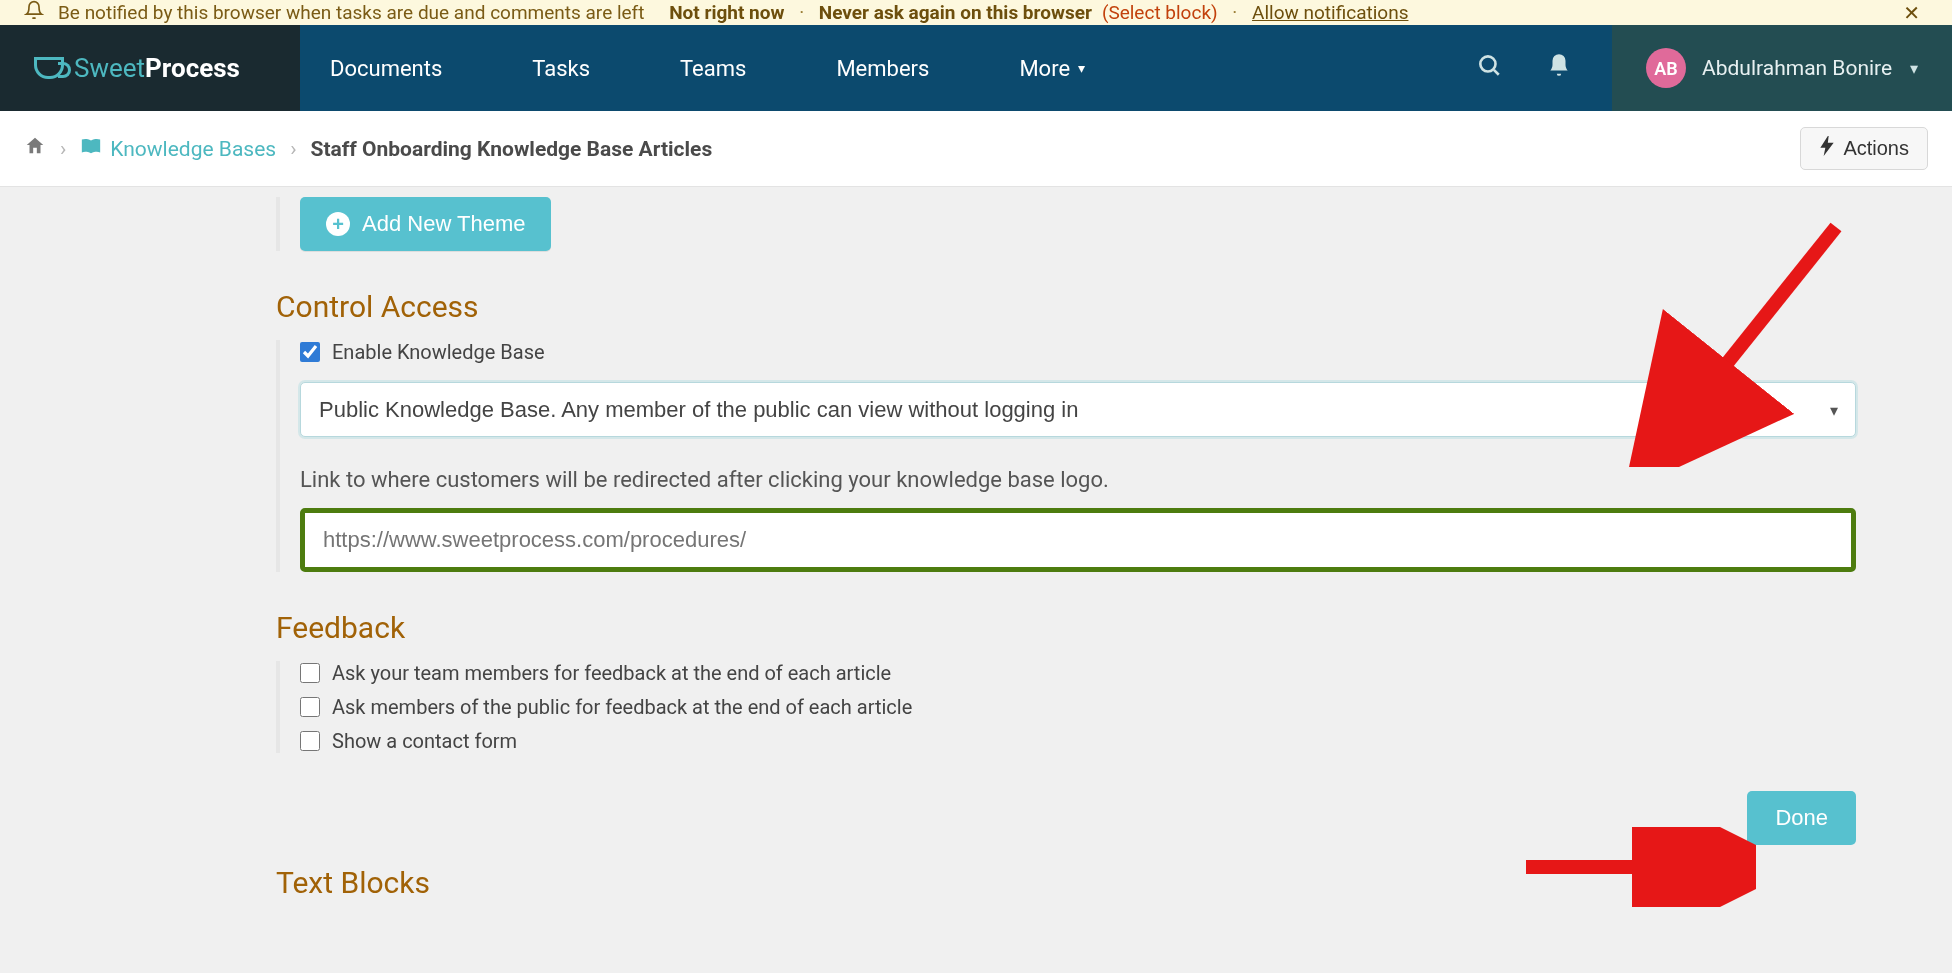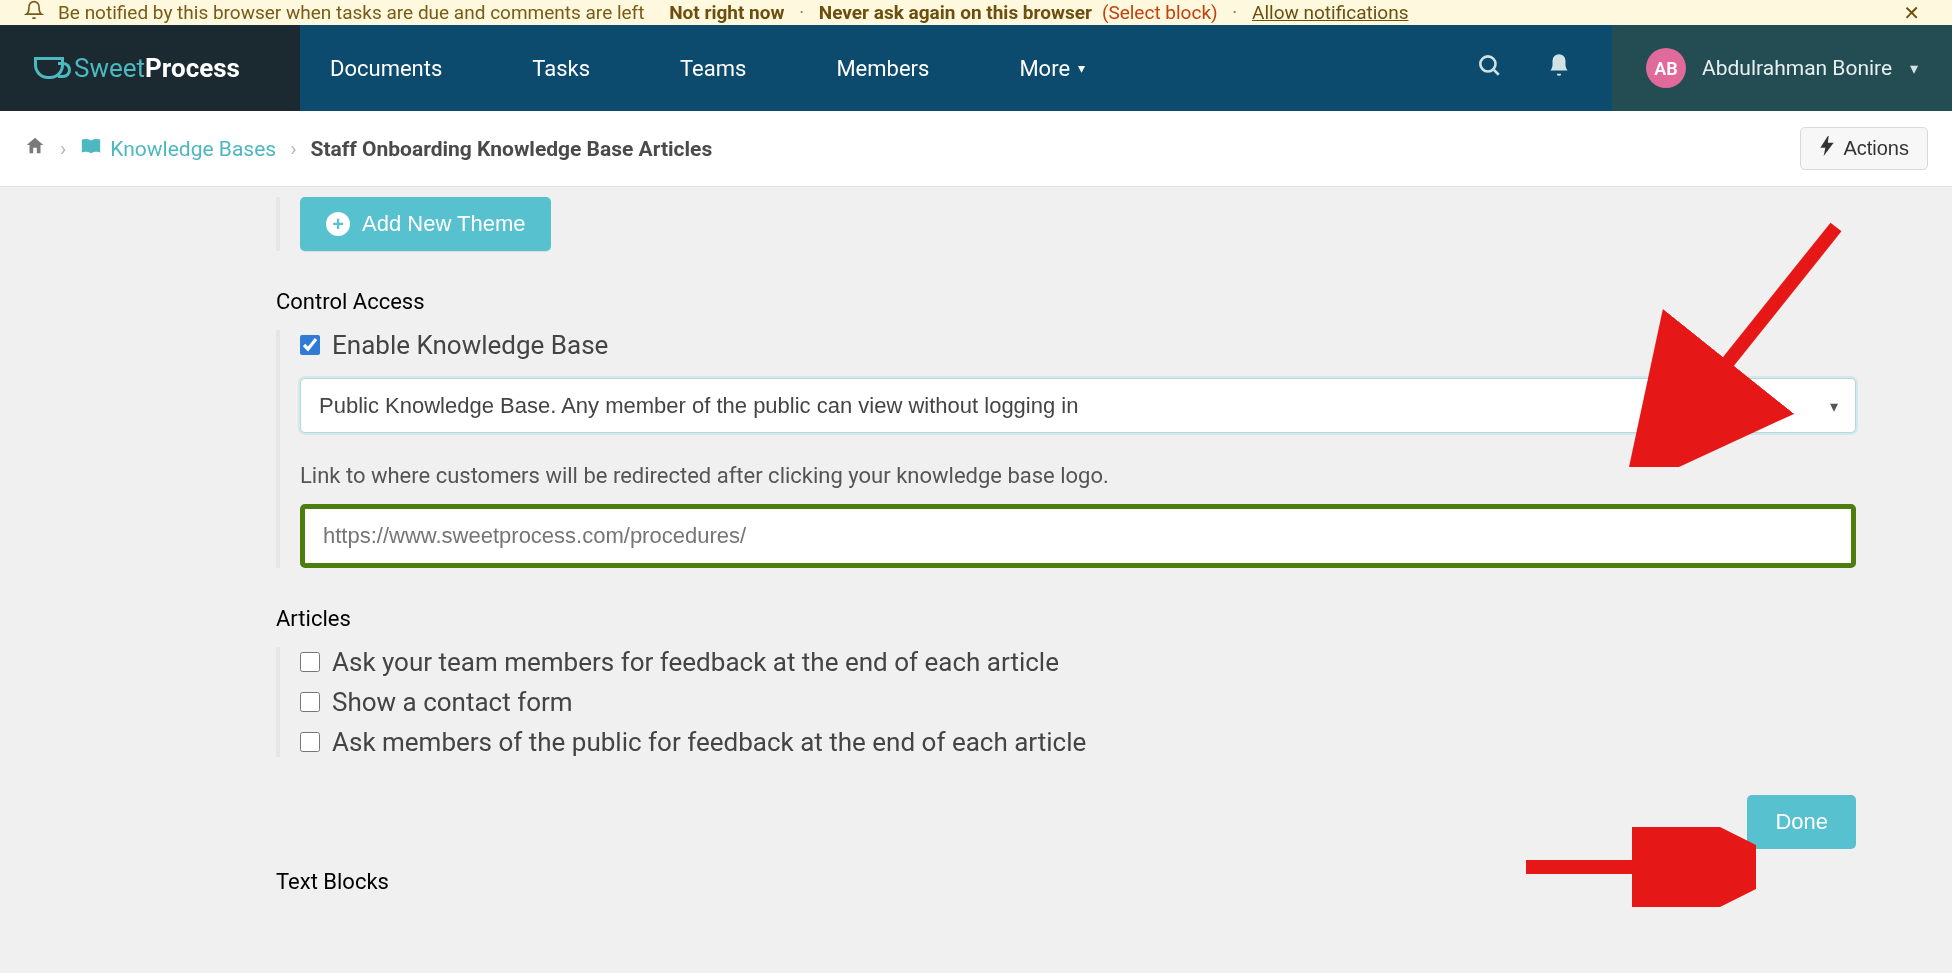--- a/index.html
+++ b/index.html
@@ -128,29 +128,29 @@
     padding: 14px 26px; font-size: 22px; cursor: pointer;
     display: inline-flex; align-items: center; gap: 12px;
     box-shadow: 0 1px 0 rgba(0,0,0,0.08);
   }
   .add-theme-btn .plus-circ {
     width: 24px; height: 24px; border-radius: 50%; background: #fff; color: #57c1cf;
     display: inline-flex; align-items: center; justify-content: center; font-weight: 700; font-size: 20px;
   }
 
   .section-title {
-    font-size: 22px; color: #000000; margin: 26px 0 16px 0;
+    font-size: 30px; color: #a16207; margin: 26px 0 16px 0;
   }
   .check-row {
     display: flex; align-items: center; gap: 12px; margin: 10px 0 18px 0;
   }
   .check-row input[type=checkbox] {
     width: 20px; height: 20px; accent-color: #2f7bd6;
   }
-  .check-row label { font-size: 26px; color: #444; }
+  .check-row label { font-size: 20px; color: #444; }
 
   .select-wrap {
     position: relative;
   }
   .select-wrap select {
     width: 100%;
     padding: 14px 18px;
     font-size: 22px;
     color: #444;
     border: 1px solid #b7d8dd;
@@ -308,33 +308,33 @@
             <option selected="">Public Knowledge Base. Any member of the public can view without logging in</option>
           </select>
           <span class="sel-chev">▾</span>
         </div>
         <div class="help-text">Link to where customers will be redirected after clicking your knowledge base logo.</div>
         <input type="text" class="text-input" placeholder="https://www.sweetprocess.com/procedures/" style="">
       </div>
     </div>
 
     <div>
-      <div class="section-title">Articles</div>
+      <div class="section-title">Feedback</div>
       <div class="section-bordered feedback-group">
         <div class="check-row">
           <input type="checkbox" id="fb1" style="">
           <label for="fb1">Ask your team members for feedback at the end of each article</label>
         </div>
         <div class="check-row">
+          <input type="checkbox" id="fb2" style="">
+          <label for="fb2">Ask members of the public for feedback at the end of each article</label>
+        </div>
+        <div class="check-row">
           <input type="checkbox" id="fb3" style="">
           <label for="fb3">Show a contact form</label>
-        </div>
-        <div class="check-row">
-          <input type="checkbox" id="fb2" style="">
-          <label for="fb2">Ask members of the public for feedback at the end of each article</label>
         </div>
       </div>
     </div>
 
     <div class="done-row">
       <button class="done-btn">Done</button>
     </div>
 
     <div class="section-title" style="margin-top:20px;">Text Blocks</div>
 

